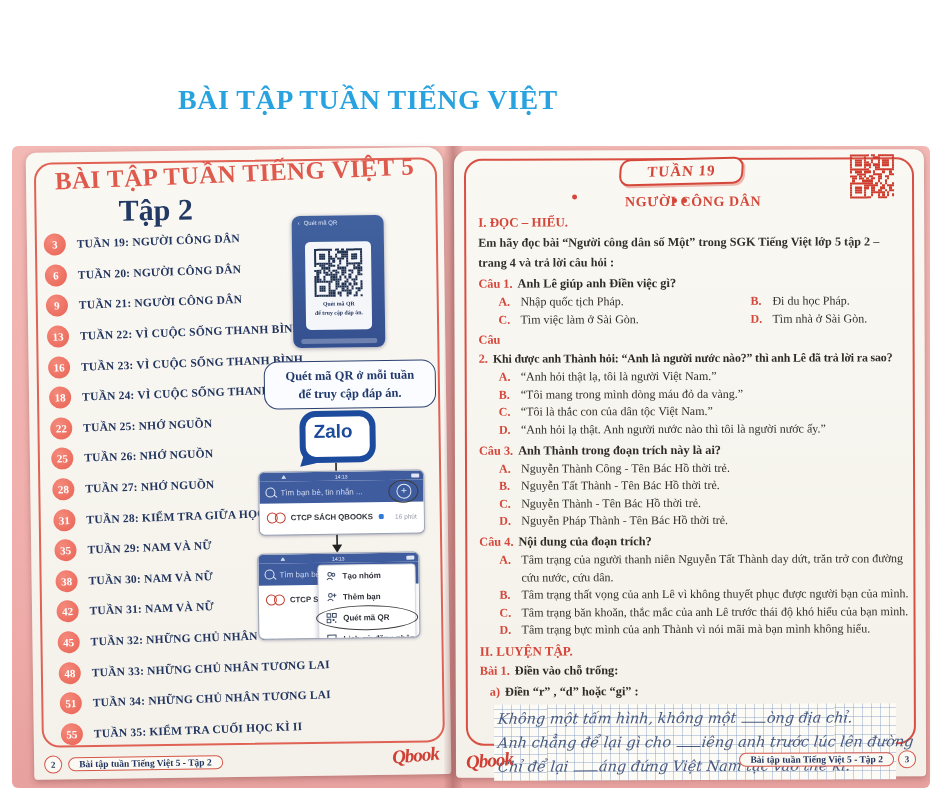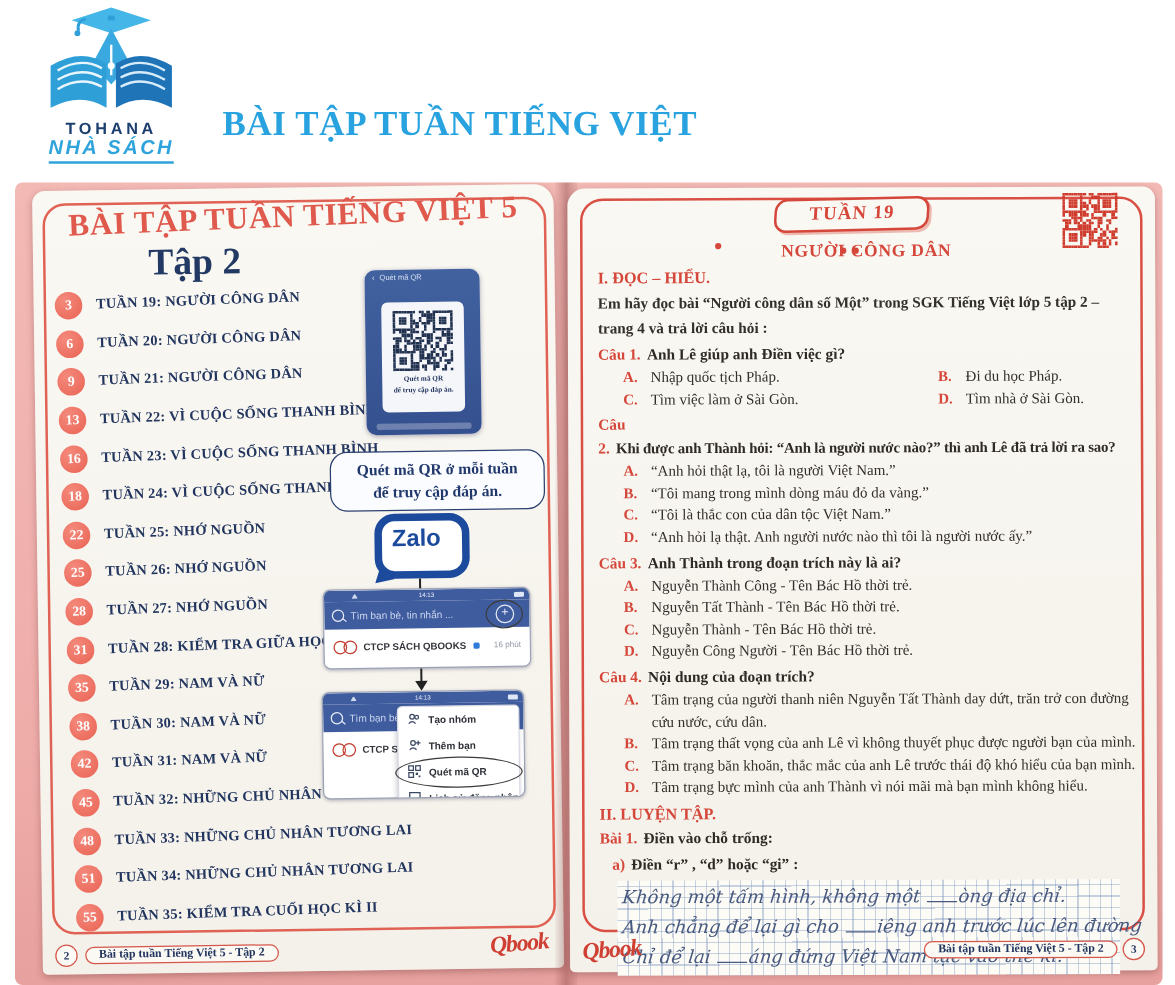--- a/index.html
+++ b/index.html
@@ -133,37 +133,20 @@
   .hand-line{font-family:"DejaVu Serif","Liberation Serif",serif;font-style:italic;color:#47597f;
              font-size:14.5px;line-height:24px;white-space:nowrap;transform:skewX(-6deg);transform-origin:left;}
   .blank{display:inline-block;width:24px;height:11px;border-bottom:1.5px solid #47597f;margin:0 1px;}
 </style>
 </head>
 <body>
 
 <div id="stage">
 
   <div class="site-header">
-    <div class="logo-wrap">
-      <svg width="112" height="88" viewBox="0 0 120 94">
-        <polygon points="60,2 94,13 60,24 26,13" fill="#45b6e8"></polygon>
-        <rect x="57" y="9" width="6" height="4" fill="#2f9fd8"></rect>
-        <path d="M38,12 q-8,2 -6,10" stroke="#2f9fd8" stroke-width="2.5" fill="none"></path>
-        <circle cx="31" cy="24" r="2.5" fill="#2f9fd8"></circle>
-        <polygon points="60,20 76,50 60,68 44,50" fill="#3aa9e0"></polygon>
-        <line x1="60" y1="34" x2="60" y2="60" stroke="#fff" stroke-width="2"></line>
-        <circle cx="60" cy="52" r="3" fill="#fff"></circle>
-        <path d="M8,52 Q34,36 56,50 L56,88 Q34,74 8,88 Z" fill="#2f9fd8"></path>
-        <path d="M112,52 Q86,36 64,50 L64,88 Q86,74 112,88 Z" fill="#1f74b8"></path>
-        <path d="M14,56 Q34,44 52,54 M14,64 Q34,52 52,62 M14,72 Q34,60 52,70" stroke="#eaf6fd" stroke-width="2" fill="none"></path>
-        <path d="M106,56 Q86,44 68,54 M106,64 Q86,52 68,62 M106,72 Q86,60 68,70" stroke="#d6ecfa" stroke-width="2" fill="none"></path>
-      </svg>
-      <span class="brand-line1">TOHANA</span>
-      <span class="brand-line2">NHÀ SÁCH</span>
-    </div>
     <div class="site-title">BÀI TẬP TUẦN TIẾNG VIỆT</div>
   </div>
 
   <div class="photo">
 
     <div class="page page-left">
       <div class="frame frame-left"></div>
 
       <div class="lp-title">BÀI TẬP TUẦN TIẾNG VIỆT 5</div>
       <div class="lp-subtitle">Tập 2</div>
@@ -1259,21 +1242,21 @@
     <span class="otext">Nguyễn Tất Thành - Tên Bác Hồ thời trẻ.</span>
   </div>
 
   <div class="opt">
     <span class="letter">C.</span>
     <span class="otext">Nguyễn Thành - Tên Bác Hồ thời trẻ.</span>
   </div>
 
   <div class="opt">
     <span class="letter">D.</span>
-    <span class="otext">Nguyễn Công Người - Tên Bác Hồ thời trẻ.</span>
+    <span class="otext">Nguyễn Pháp Thành - Tên Bác Hồ thời trẻ.</span>
   </div>
 </div>
   </div>
 
   <div class="q">
     <div class="qhead"><span class="qnum">Câu 4.</span><span class="qtext">Nội dung của đoạn trích?</span></div>
     <div class="opts">
   <div class="opt">
     <span class="letter">A.</span>
     <span class="otext">Tâm trạng của người thanh niên Nguyễn Tất Thành day dứt, trăn trở con đường cứu nước, cứu dân.</span>

